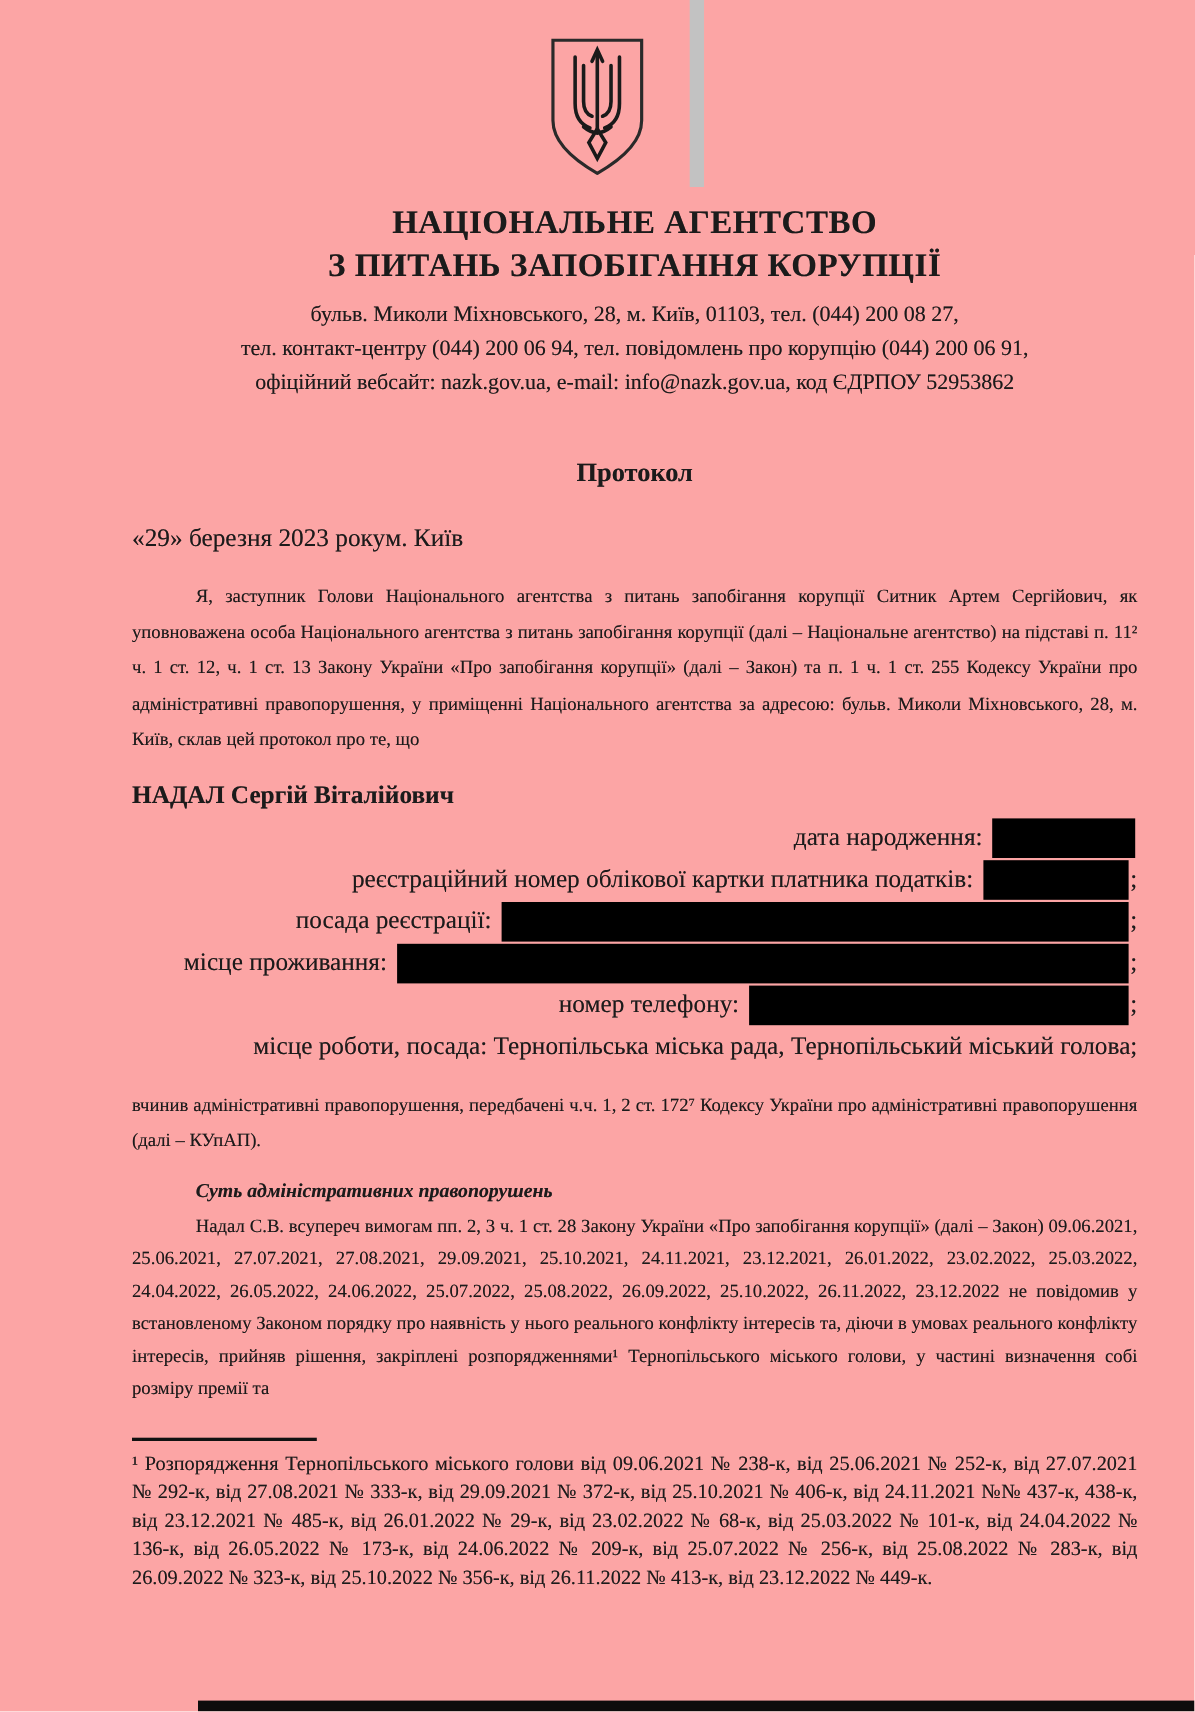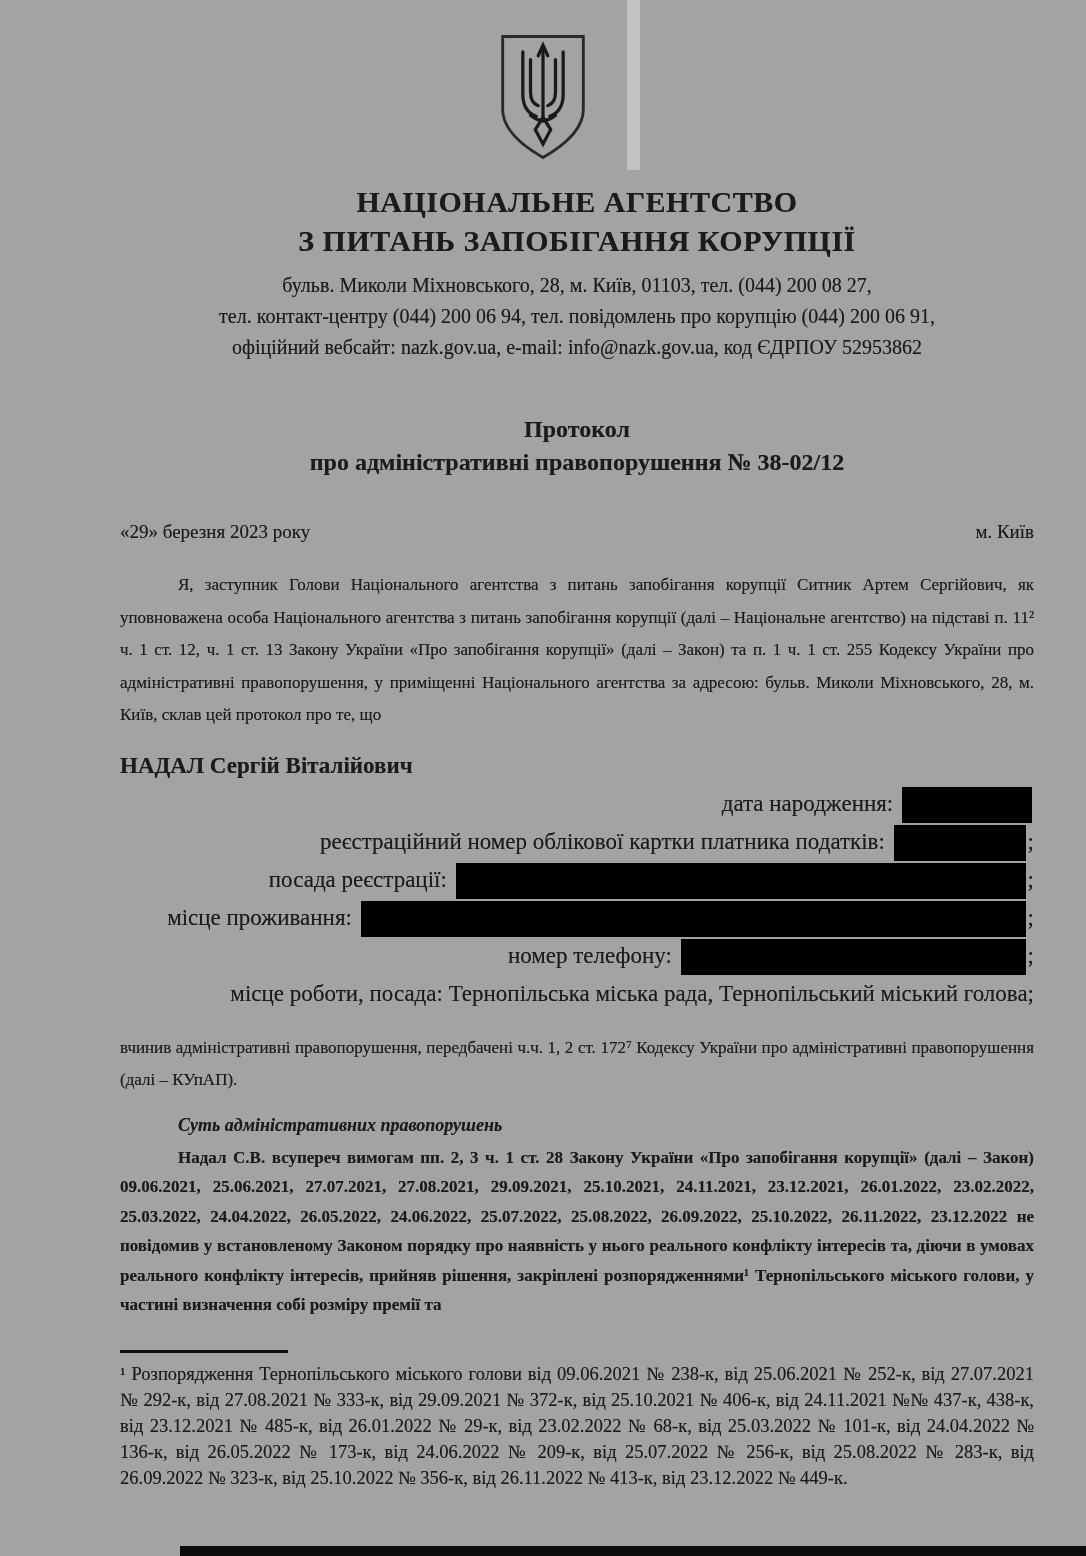--- a/index.html
+++ b/index.html
@@ -1,42 +1,42 @@
 <!DOCTYPE html>
 <html><head>
 <meta charset="utf-8">
 <style>
   html,body{margin:0;padding:0;background:#ffffff;}
   .page{
     position:relative;
     width:1086px;height:1556px;
-    background:#a3a3a3;
+    background:#fca5a5;
     font-family:"Liberation Serif","DejaVu Serif",serif;
     color:#1b1b1b;
     overflow:hidden;
     text-shadow:0 0 .5px rgba(0,0,0,.45);
   }
   .content{margin:0 52px 0 120px;}
   .emblem-wrap{padding-top:30px;text-align:center;position:relative;}
   .emblem{display:inline-block;width:96px;height:136px;}
   .scan-strip{position:absolute;left:627px;top:0;width:13px;height:170px;background:#c2c2c2;}
   .org{margin-top:12px;text-align:center;font-weight:bold;font-size:30px;line-height:39px;letter-spacing:.5px;}
   .addr{margin-top:10px;text-align:center;font-size:20px;line-height:31px;}
   .title{margin-top:50px;text-align:center;font-weight:bold;font-size:24px;line-height:33px;}
-  .dateline{margin-top:37px;display:flex;justify-content:space-between;font-size:19px;line-height:32px;}
+  .dateline{margin-top:26px;display:flex;justify-content:flex-start;font-size:23px;line-height:32px;}
   .para{margin:0;font-size:17px;line-height:32.5px;text-align:justify;}
   .para.indent{text-indent:58px;}
   .p1{margin-top:21px;}
   .subject{margin-top:15px;font-size:23px;line-height:38px;}
   .subject .name{font-weight:bold;}
   .field-row{white-space:nowrap;text-align:right;}
   .redaction{display:inline-block;height:36px;background:#000;vertical-align:middle;margin:-8px 2px -8px 3px;}
   .offense{margin-top:19px;}
   .heading-it{margin:12px 0 0 0;font-size:18px;line-height:32px;font-weight:bold;font-style:italic;text-indent:58px;}
-  .facts{margin-top:2px;line-height:29.5px;font-weight:bold;}
+  .facts{margin-top:2px;line-height:29.5px;}
   .footnote{margin-top:30px;}
   .footnote .rule{width:168px;border-top:3px solid #111;margin-bottom:8px;}
   .footnote p{margin:0;font-size:18.5px;line-height:26px;text-align:justify;}
   .bottom-bar{position:absolute;left:180px;right:0;bottom:0;height:10px;background:#0d0d0d;}
 </style>
 </head>
 <body>
 
 <div class="page">
 
@@ -66,21 +66,20 @@
     </div>
 
     <div class="addr">
       <div>бульв. Миколи Міхновського, 28, м. Київ, 01103, тел. (044) 200 08 27,</div>
       <div>тел. контакт-центру (044) 200 06 94, тел. повідомлень про корупцію (044) 200 06 91,</div>
       <div>офіційний вебсайт: nazk.gov.ua, e-mail: info@nazk.gov.ua, код ЄДРПОУ 52953862</div>
     </div>
 
     <div class="title">
       <div>Протокол</div>
-      <div>про адміністративні правопорушення № 38-02/12</div>
     </div>
 
     <div class="dateline">
       <span>«29» березня 2023 року</span>
       <span>м. Київ</span>
     </div>
 
     <p class="para indent p1">Я, заступник Голови Національного агентства з питань запобігання корупції Ситник Артем Сергійович, як уповноважена особа Національного агентства з питань запобігання корупції (далі – Національне агентство) на підставі п. 11² ч. 1 ст. 12, ч. 1 ст. 13 Закону України «Про запобігання корупції» (далі – Закон) та п. 1 ч. 1 ст. 255 Кодексу України про адміністративні правопорушення, у приміщенні Національного агентства за адресою: бульв. Миколи Міхновського, 28, м. Київ, склав цей протокол про те, що</p>
 
     <div class="subject">

